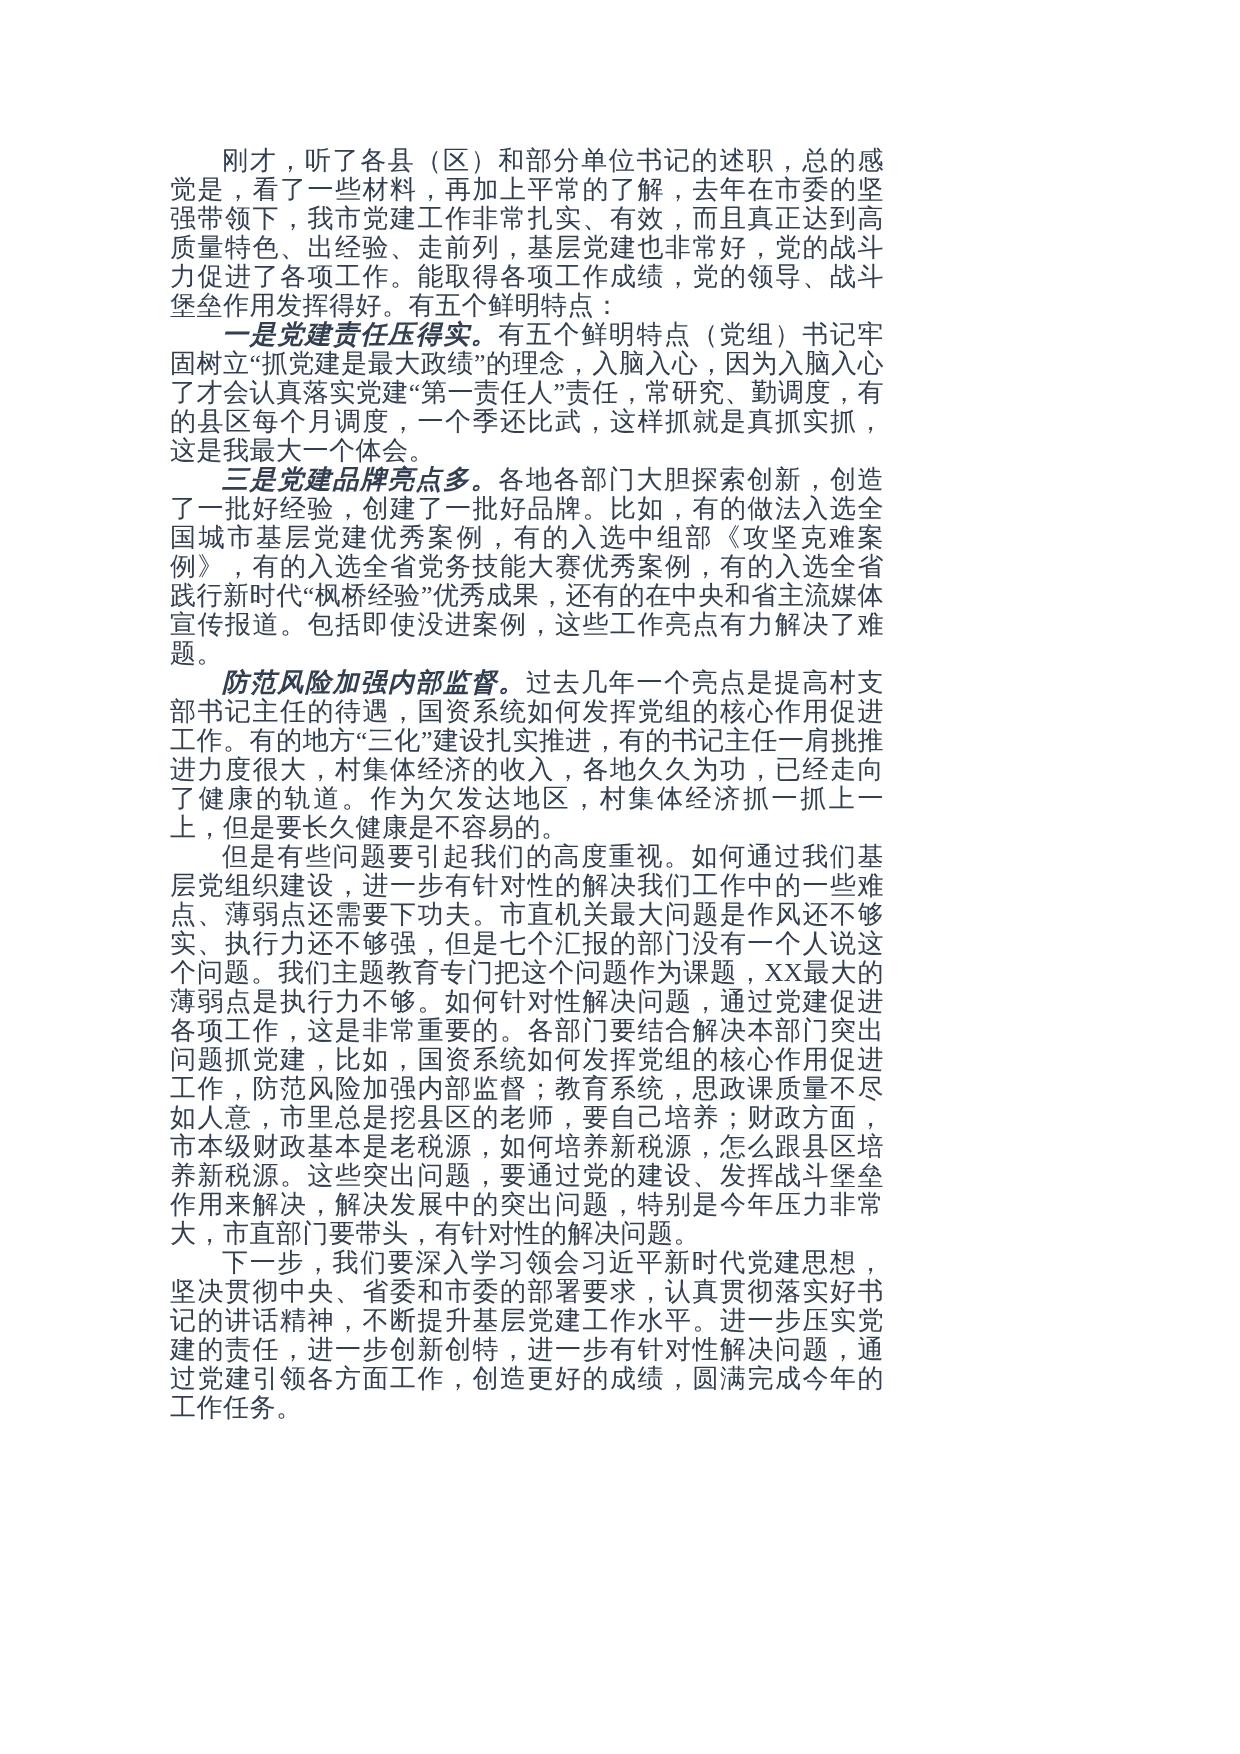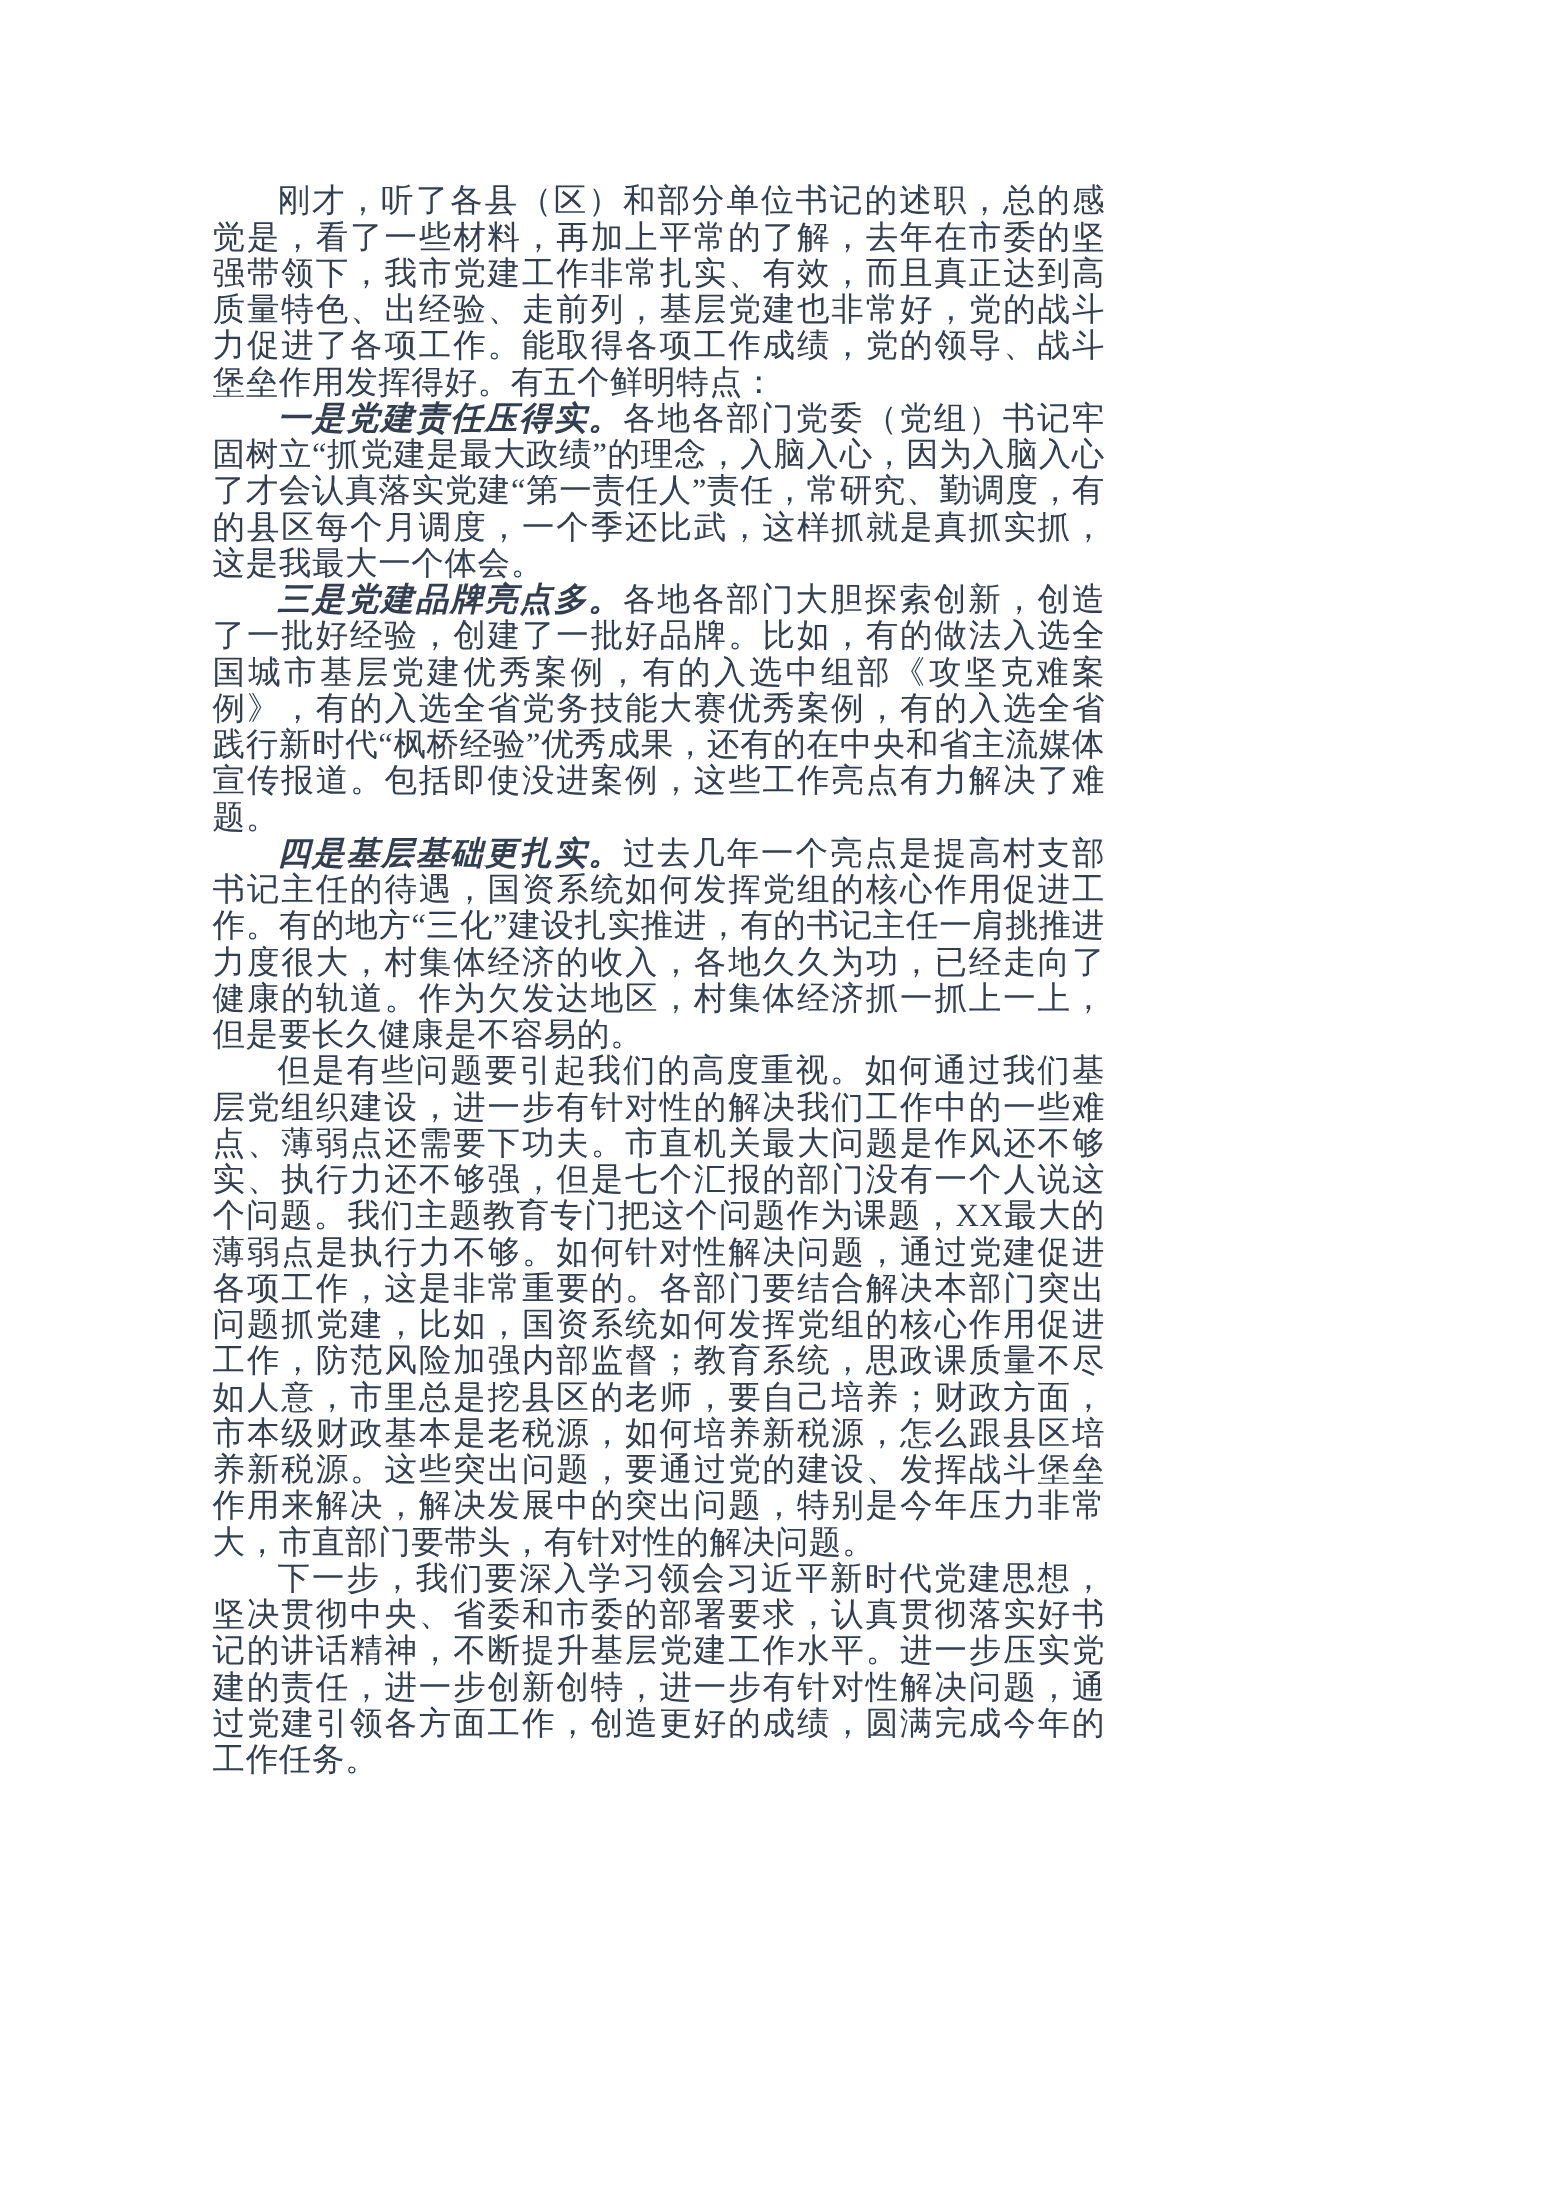--- a/index.html
+++ b/index.html
@@ -36,25 +36,25 @@
     font-style: italic;
   }
 </style>
 </head>
 <body style="background: rgb(255, 255, 255);">
 
 <div class="page" style="color: rgb(51, 63, 80);">
 
   <p class="para"><strong class="lead"></strong><span>刚才，听了各县（区）和部分单位书记的述职，总的感觉是，看了一些材料，再加上平常的了解，去年在市委的坚强带领下，我市党建工作非常扎实、有效，而且真正达到高质量特色、出经验、走前列，基层党建也非常好，党的战斗力促进了各项工作。能取得各项工作成绩，党的领导、战斗堡垒作用发挥得好。有五个鲜明特点：</span></p>
 
-  <p class="para"><strong class="lead">一是党建责任压得实。</strong><span>各地各部门党委（党组）书记牢固树立“抓党建是最大政绩”的理念，入脑入心，因为入脑入心了才会认真落实党建“第一责任人”责任，常研究、勤调度，有的县区每个月调度，一个季还比武，这样抓就是真抓实抓，这是我最大一个体会。</span></p>
+  <p class="para"><strong class="lead">一是党建责任压得实。</strong><span>有五个鲜明特点（党组）书记牢固树立“抓党建是最大政绩”的理念，入脑入心，因为入脑入心了才会认真落实党建“第一责任人”责任，常研究、勤调度，有的县区每个月调度，一个季还比武，这样抓就是真抓实抓，这是我最大一个体会。</span></p>
 
 
   <p class="para"><strong class="lead">三是党建品牌亮点多。</strong><span>各地各部门大胆探索创新，创造了一批好经验，创建了一批好品牌。比如，有的做法入选全国城市基层党建优秀案例，有的入选中组部《攻坚克难案例》，有的入选全省党务技能大赛优秀案例，有的入选全省践行新时代“枫桥经验”优秀成果，还有的在中央和省主流媒体宣传报道。包括即使没进案例，这些工作亮点有力解决了难题。</span></p>
 
-  <p class="para"><strong class="lead">四是基层基础更扎实。</strong><span>过去几年一个亮点是提高村支部书记主任的待遇，国资系统如何发挥党组的核心作用促进工作。有的地方“三化”建设扎实推进，有的书记主任一肩挑推进力度很大，村集体经济的收入，各地久久为功，已经走向了健康的轨道。作为欠发达地区，村集体经济抓一抓上一上，但是要长久健康是不容易的。</span></p>
+  <p class="para"><strong class="lead">防范风险加强内部监督。</strong><span>过去几年一个亮点是提高村支部书记主任的待遇，国资系统如何发挥党组的核心作用促进工作。有的地方“三化”建设扎实推进，有的书记主任一肩挑推进力度很大，村集体经济的收入，各地久久为功，已经走向了健康的轨道。作为欠发达地区，村集体经济抓一抓上一上，但是要长久健康是不容易的。</span></p>
 
 
   <p class="para"><strong class="lead"></strong><span>但是有些问题要引起我们的高度重视。如何通过我们基层党组织建设，进一步有针对性的解决我们工作中的一些难点、薄弱点还需要下功夫。市直机关最大问题是作风还不够实、执行力还不够强，但是七个汇报的部门没有一个人说这个问题。我们主题教育专门把这个问题作为课题，XX最大的薄弱点是执行力不够。如何针对性解决问题，通过党建促进各项工作，这是非常重要的。各部门要结合解决本部门突出问题抓党建，比如，国资系统如何发挥党组的核心作用促进工作，防范风险加强内部监督；教育系统，思政课质量不尽如人意，市里总是挖县区的老师，要自己培养；财政方面，市本级财政基本是老税源，如何培养新税源，怎么跟县区培养新税源。这些突出问题，要通过党的建设、发挥战斗堡垒作用来解决，解决发展中的突出问题，特别是今年压力非常大，市直部门要带头，有针对性的解决问题。</span></p>
 
   <p class="para"><strong class="lead"></strong><span>下一步，我们要深入学习领会习近平新时代党建思想，坚决贯彻中央、省委和市委的部署要求，认真贯彻落实好书记的讲话精神，不断提升基层党建工作水平。进一步压实党建的责任，进一步创新创特，进一步有针对性解决问题，通过党建引领各方面工作，创造更好的成绩，圆满完成今年的工作任务。</span></p>
 
 </div>
 
 </body></html>

